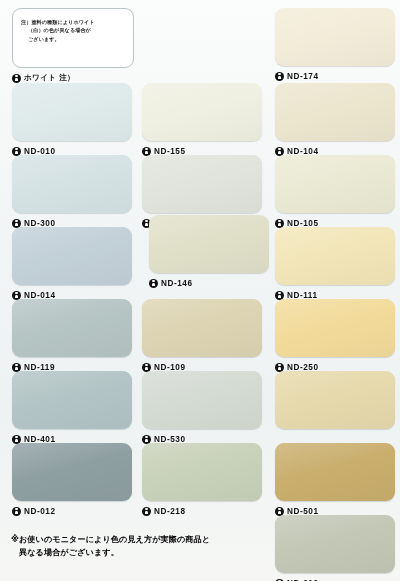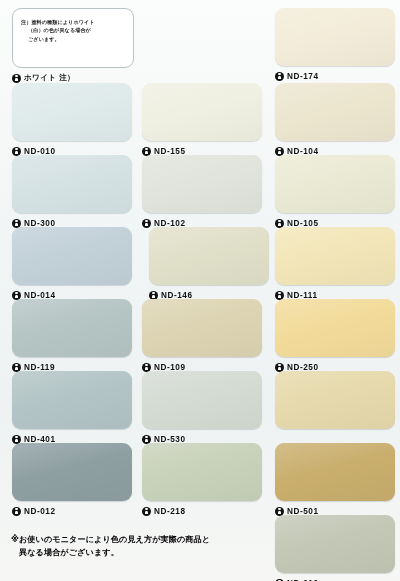--- a/index.html
+++ b/index.html
@@ -214,21 +214,21 @@
             <span class="label-code">ND-155</span>
           </div>
         </div>
         <div class="swatch-cell" style="top: 155px;">
           <div class="swatch-chip" style="background: rgb(224, 228, 220);"></div>
           <div class="swatch-label">
             <span class="label-icon"></span>
             <span class="label-code">ND-102</span>
           </div>
         </div>
-        <div class="swatch-cell" style="top: 227px; padding-left: 7px;">
+        <div class="swatch-cell" style="top: 215px; padding-left: 7px;">
           <div class="swatch-chip" style="background: rgb(224, 224, 201);"></div>
           <div class="swatch-label">
             <span class="label-icon"></span>
             <span class="label-code">ND-146</span>
           </div>
         </div>
         <div class="swatch-cell" style="top: 299px;">
           <div class="swatch-chip" style="background: rgb(220, 212, 178);"></div>
           <div class="swatch-label">
             <span class="label-icon"></span>

